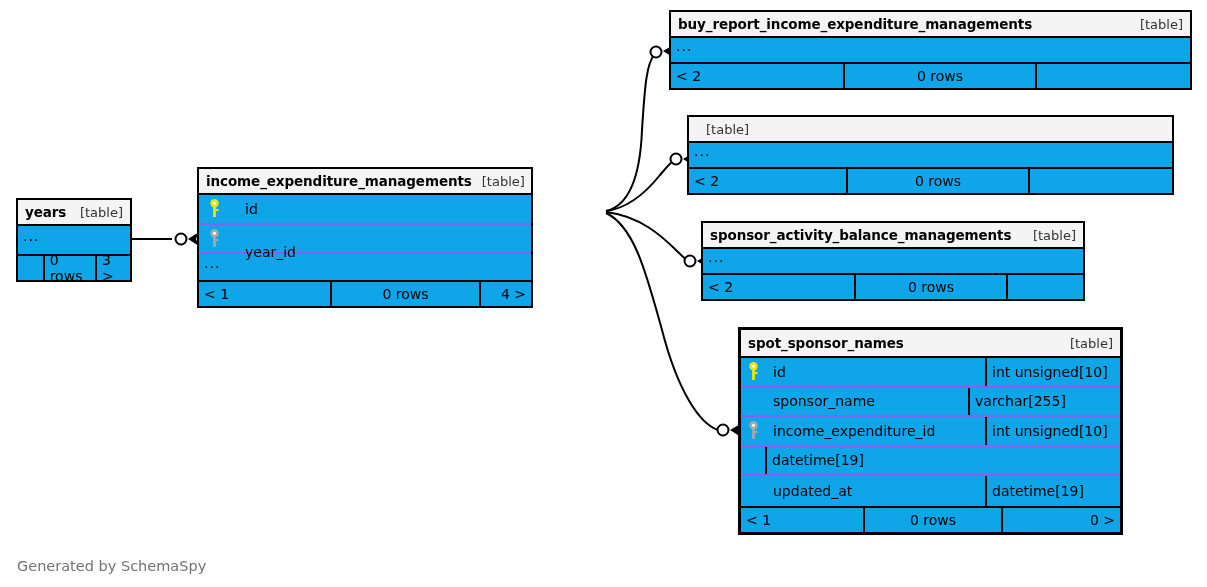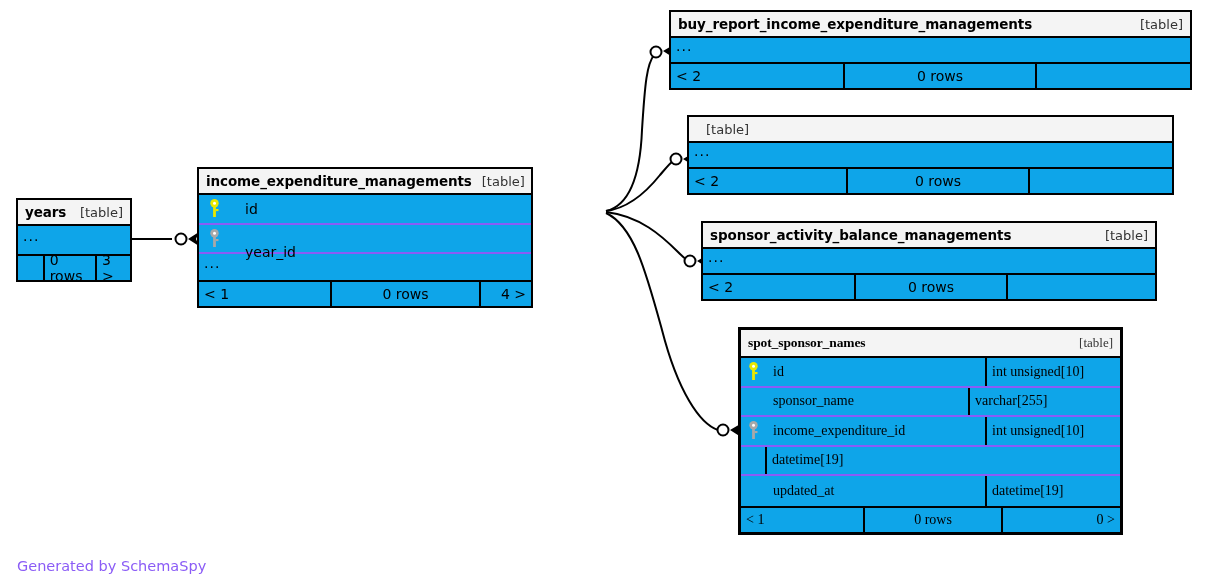--- a/index.html
+++ b/index.html
@@ -28,21 +28,21 @@
   }
 
   
   .node {
     position: absolute;
     box-sizing: border-box;
     border: 2px solid #000000;
     background: #0ea5e9;
     z-index: 2;
   }
-  .node.thick { border-width: 3px; font-family: Liberation Serif, serif; }
+  .node.thick { border-width: 3px; }
 
   .nhead {
     box-sizing: border-box;
     background: #f4f4f4;
     border-bottom: 2px solid #000000;
     display: flex;
     align-items: center;
     justify-content: space-between;
     padding: 0 7px;
     height: 26px;
@@ -123,21 +123,21 @@
   .fc.l { justify-content: flex-start; }
   .fc.c { justify-content: center; }
   .fc.r { justify-content: flex-end; }
 
   
   .key { display: block; }
 
   .caption {
     position: absolute;
     font-size: 14.5px;
-    color: #8b5cf6;
+    color: #737373;
     white-space: nowrap;
   }
 </style>
 </head>
 <body>
 
 <div id="canvas">
 
   <svg id="edges" viewBox="0 0 1207 587" width="1207" height="587">
     <g fill="none" stroke="#000000" stroke-width="2">
@@ -248,21 +248,21 @@
         <span class="colname">...</span>
       </div>
     </div>
     <div class="nfoot">
       <div class="fc l" style="width:157px;">&lt; 2</div>
       <div class="fc c" style="width:182px;">0 rows</div>
       <div class="fc r" style="flex:1 1 auto;"></div>
     </div>
   </div>
 
-  <div class="node" style="left:701px; top:221px; width:456px;">
+  <div class="node" style="left:701px; top:221px; width:384px;">
     <div class="nhead">
       <span class="tname">sponsor_activity_balance_managements</span>
       <span class="ttag">[table]</span>
     </div>
     <div class="nbody">
       <div class="nrow ellipsis" style="height:24px;border-bottom:none;">
         <span class="colname">...</span>
       </div>
     </div>
     <div class="nfoot">

